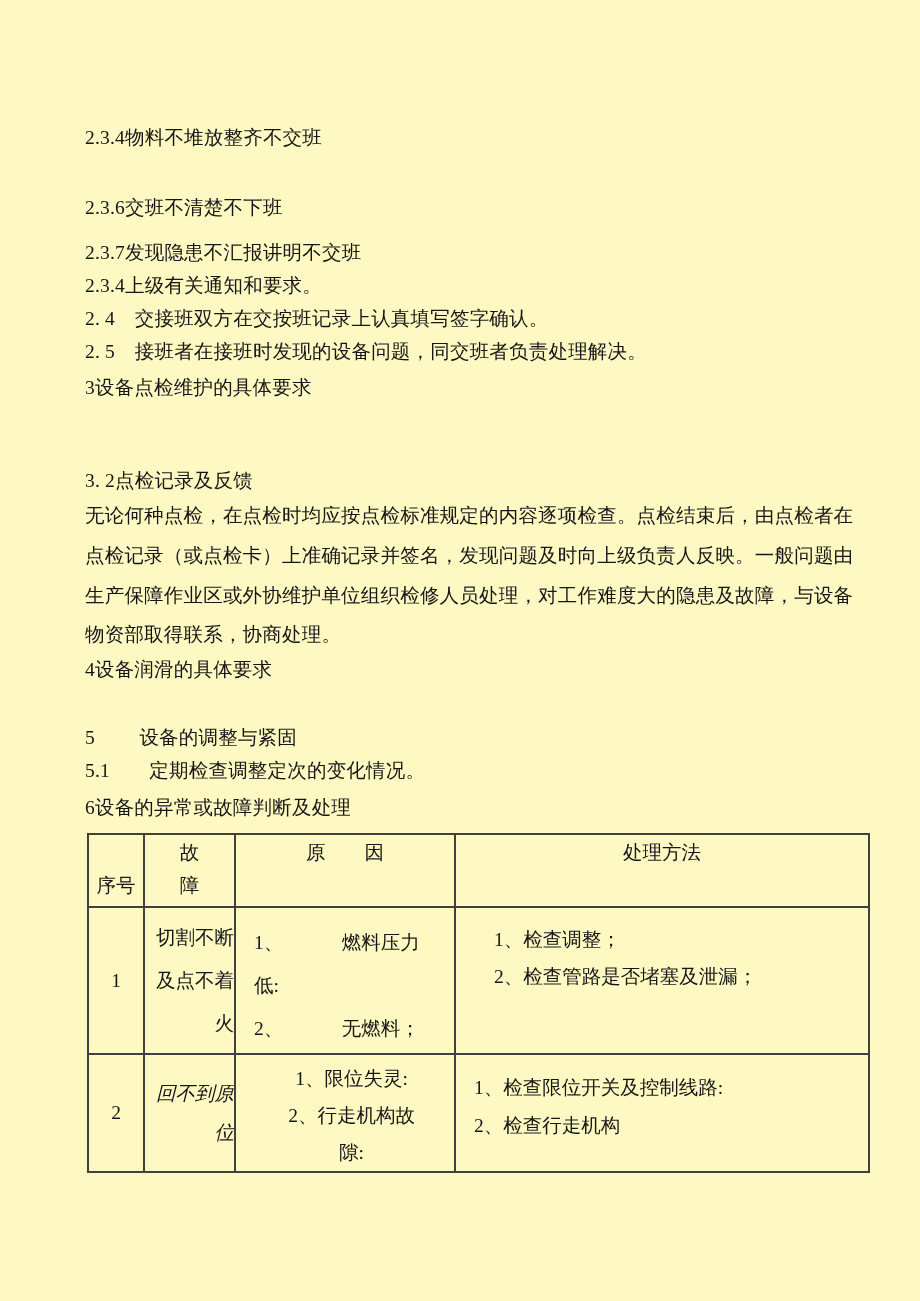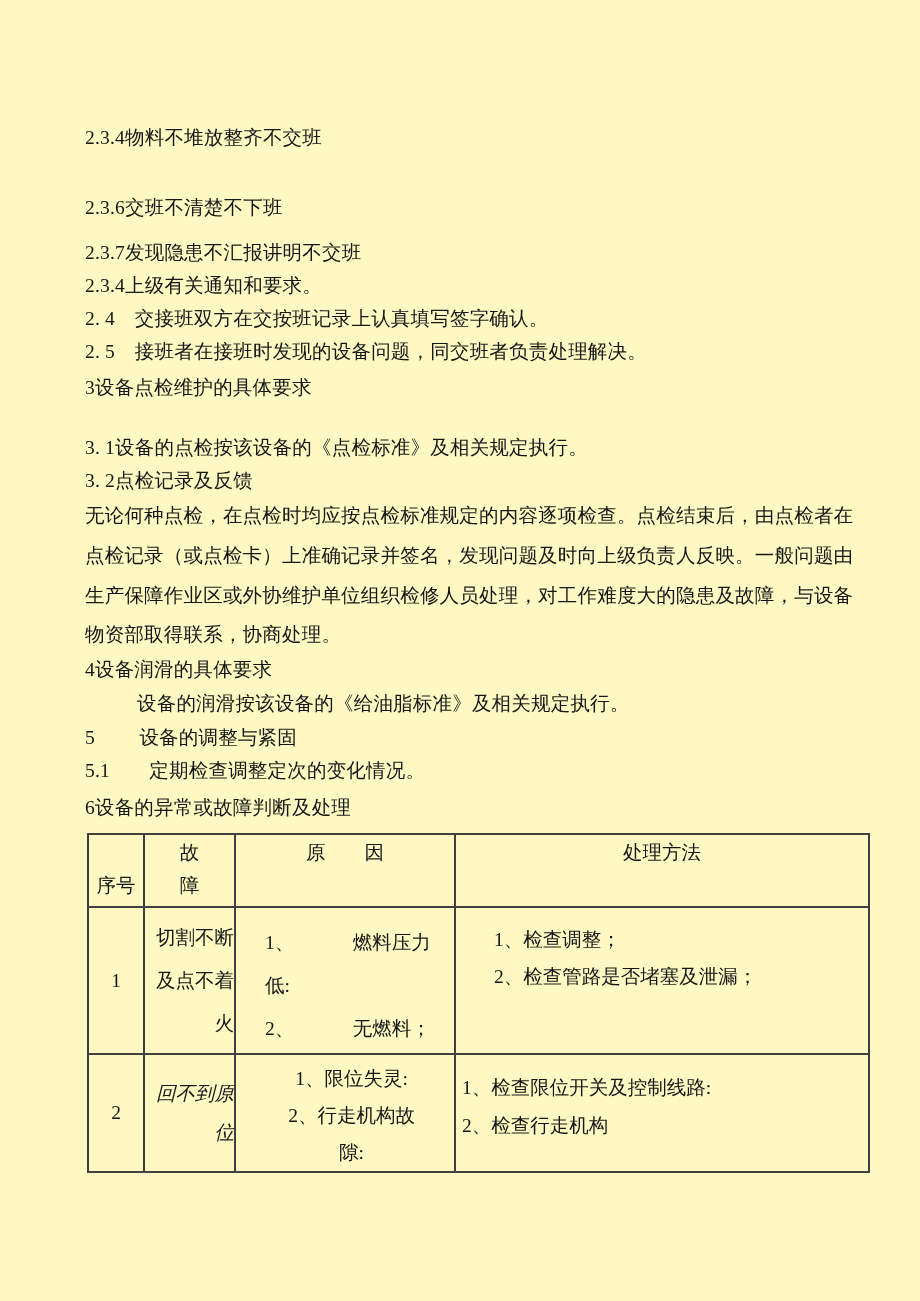--- a/index.html
+++ b/index.html
@@ -28,49 +28,47 @@
   .cell-line{white-space:pre;}
   
   .hdr td{vertical-align:top;}
   .hdr .hl{height:33px;line-height:36px;text-align:center;}
   .hdr-pad{padding-top:6px;}
   
   td.no-cell{text-align:center;vertical-align:middle;}
   td.fault-cell{text-align:right;vertical-align:middle;}
   .r1 td.fault-cell .cell-line{line-height:43px;}
   .r2 td.fault-cell .cell-line{line-height:39px;font-style:italic;}
-  .r1 td.cause-cell{padding:13px 0 0 29px;}
+  .r1 td.cause-cell{padding:13px 0 0 18px;}
   .r1 td.cause-cell .cell-line{line-height:43px;}
   .r2 td.cause-cell{padding:5px 0 0 13px;text-align:center;}
   .r2 td.cause-cell .cell-line{line-height:37px;}
   .r1 td.fix-cell{padding:13px 0 0 38px;}
   .r1 td.fix-cell .cell-line{line-height:37px;}
-  .r2 td.fix-cell{padding:14px 0 0 6px;}
+  .r2 td.fix-cell{padding:14px 0 0 18px;}
   .r2 td.fix-cell .cell-line{line-height:38px;}
 </style>
 </head>
 <body>
 
 <div class="page">
 
   <div class="line" style="top:126px">2.3.4物料不堆放整齐不交班</div>
   <div class="line" style="top:196px">2.3.6交班不清楚不下班</div>
   <div class="line" style="top:241px">2.3.7发现隐患不汇报讲明不交班</div>
   <div class="line" style="top:274px">2.3.4上级有关通知和要求。</div>
   <div class="line" style="top:307px">2. 4　交接班双方在交按班记录上认真填写签字确认。</div>
   <div class="line" style="top:340px">2. 5　接班者在接班时发现的设备问题，同交班者负责处理解决。</div>
   <div class="line" style="top:376px">3设备点检维护的具体要求</div>
-  <div class="line" style="top:436px">3. 1设备的点检按该设备的《点检标准》及相关规定执行。</div>
   <div class="line" style="top:469px">3. 2点检记录及反馈</div>
   <div class="line" style="top:504px">无论何种点检，在点检时均应按点检标准规定的内容逐项检查。点检结束后，由点检者在</div>
   <div class="line" style="top:544px">点检记录（或点检卡）上准确记录并签名，发现问题及时向上级负责人反映。一般问题由</div>
   <div class="line" style="top:623px">物资部取得联系，协商处理。</div>
   <div class="line" style="top:584px">生产保障作业区或外协维护单位组织检修人员处理，对工作难度大的隐患及故障，与设备</div>
   <div class="line" style="top:658px">4设备润滑的具体要求</div>
-  <div class="line indent" style="top:692px">设备的润滑按该设备的《给油脂标准》及相关规定执行。</div>
   <div class="line" style="top:726px">5　　 设备的调整与紧固</div>
   <div class="line" style="top:759px">5.1　　定期检查调整定次的变化情况。</div>
   <div class="line" style="top:796px">6设备的异常或故障判断及处理</div>
 
   <table class="fault-table">
     <colgroup>
       <col style="width:56px">
       <col style="width:91px">
       <col style="width:220px">
       <col style="width:414px">

